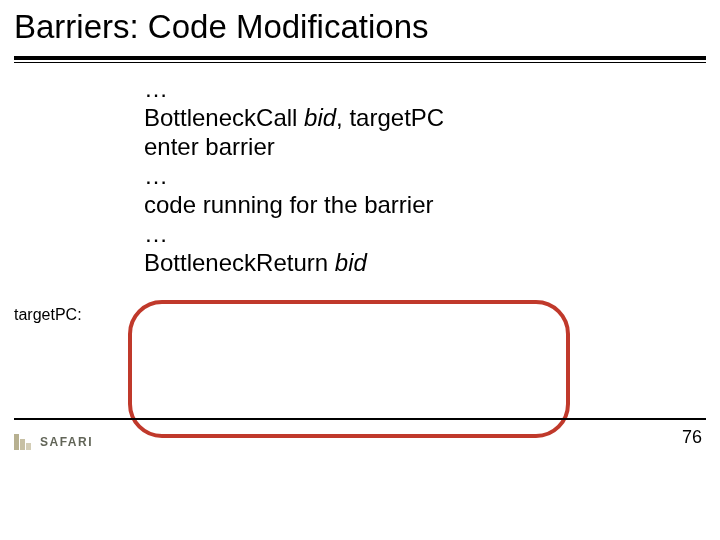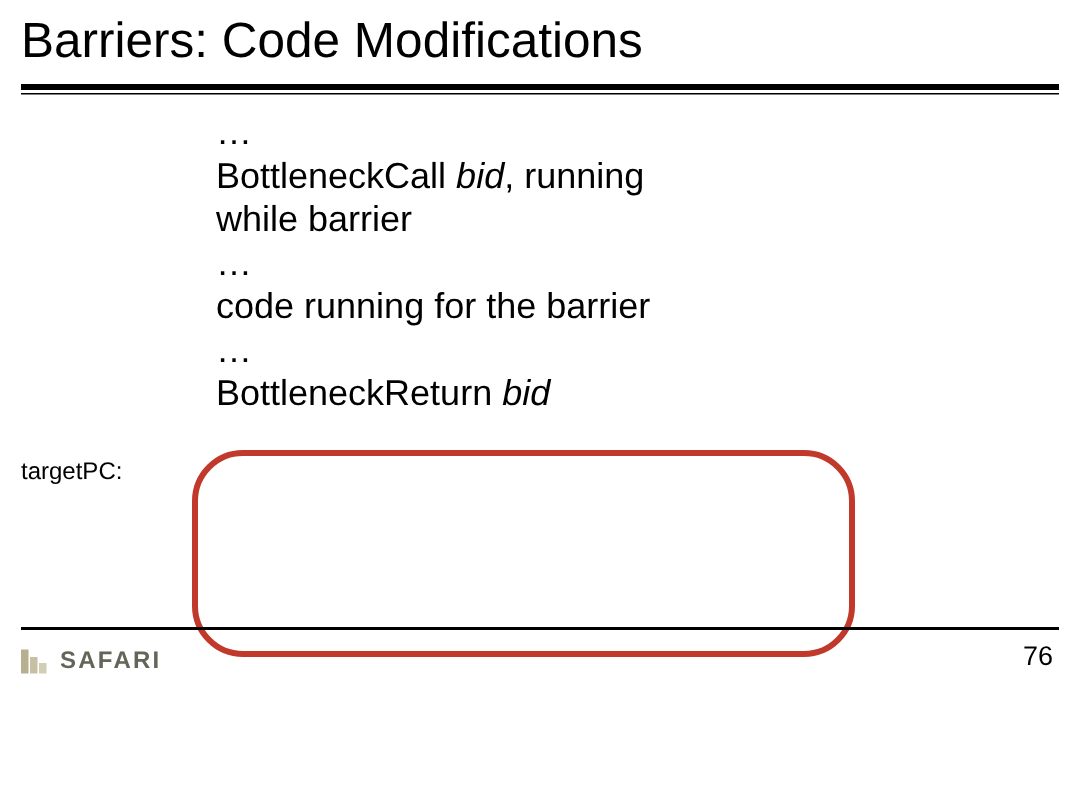--- a/index.html
+++ b/index.html
@@ -74,21 +74,21 @@
     width: 692px;
     height: 0;
     border-top: 2px solid #000;
   }
   .logo {
     position: absolute;
     left: 14px;
     bottom: 10px;
     font-family: Arial, sans-serif;
     font-weight: bold;
-    font-size: 16px;
+    font-size: 12px;
     letter-spacing: 1.5px;
     color: #626558;
     display: flex;
     align-items: center;
   }
   .logo .bars {
     margin-right: 6px;
     width: 20px;
     height: 16px;
     position: relative;
@@ -115,22 +115,22 @@
 
 <div class="slide">
 
   <div class="title">Barriers: Code Modifications</div>
   <div class="title-rule"></div>
 
   <div class="label">targetPC:</div>
 
   <div class="code">
     <div class="line">…</div>
-    <div class="line"><span>BottleneckCall </span><span class="ital">bid</span><span>, running</span></div>
-    <div class="line">while barrier</div>
+    <div class="line"><span>BottleneckCall </span><span class="ital">bid</span><span>, targetPC</span></div>
+    <div class="line">enter barrier</div>
     <div class="line">…</div>
     <div class="line">code running for the barrier</div>
     <div class="line">…</div>
     <div class="line"><span>BottleneckReturn </span><span class="ital">bid</span></div>
   </div>
 
   <div class="highlight-box"></div>
 
   <div class="bottom-rule"></div>
 

